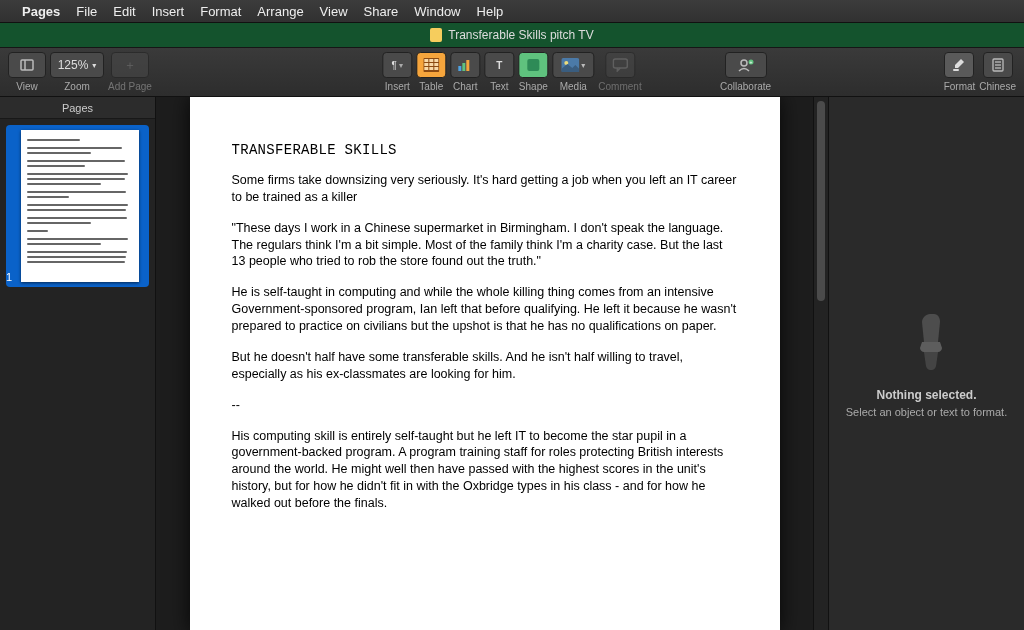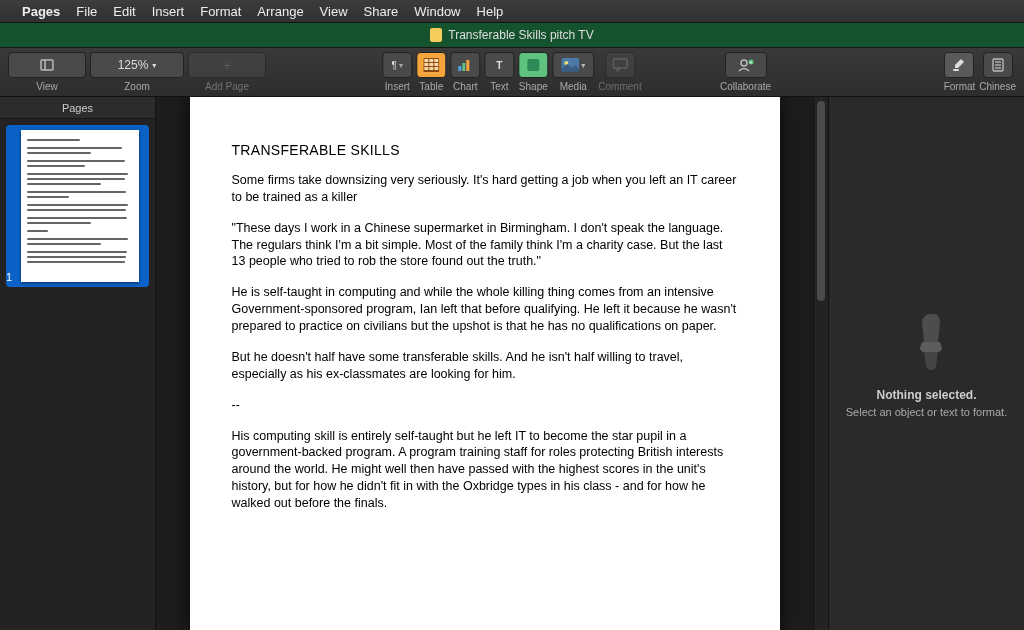--- a/index.html
+++ b/index.html
@@ -76,21 +76,21 @@
   }
   .tool-group{display:flex;align-items:flex-start;gap:4px;margin-left:8px;}
   .tool-btn{
     background:#4a4a4a;
     border:1px solid #222;
     border-radius:4px;
     height:24px;
     display:flex;align-items:center;justify-content:center;
     color:#ddd;
     font-size:12px;
-    padding:0 24px;
+    padding:0 4px;
   }
   .tool {
     display:flex;flex-direction:column;align-items:center;gap:3px;
     font-size:10px;color:#aaa;
   }
   .toolbar-center {
     position:absolute;
     left:50%;
     transform:translateX(-50%);
     display:flex;
@@ -180,20 +180,21 @@
     font-family:Helvetica, Arial, sans-serif;
     font-size:12.5px;
     line-height:1.35;
     box-shadow:0 0 20px rgba(0,0,0,.8);
   }
   .page .title{
     font-weight:400;
     font-size:14px;
     margin-bottom:6px;
     letter-spacing:.3px;
+    font-family:Liberation Mono, monospace;
   }
   .page p{margin:12px 0 14px 0;}
   
   .scroll-track{
     width:14px;
     background:#232323;
     border-left:1px solid #111;
     position:relative;
   }
   .scroll-thumb{

